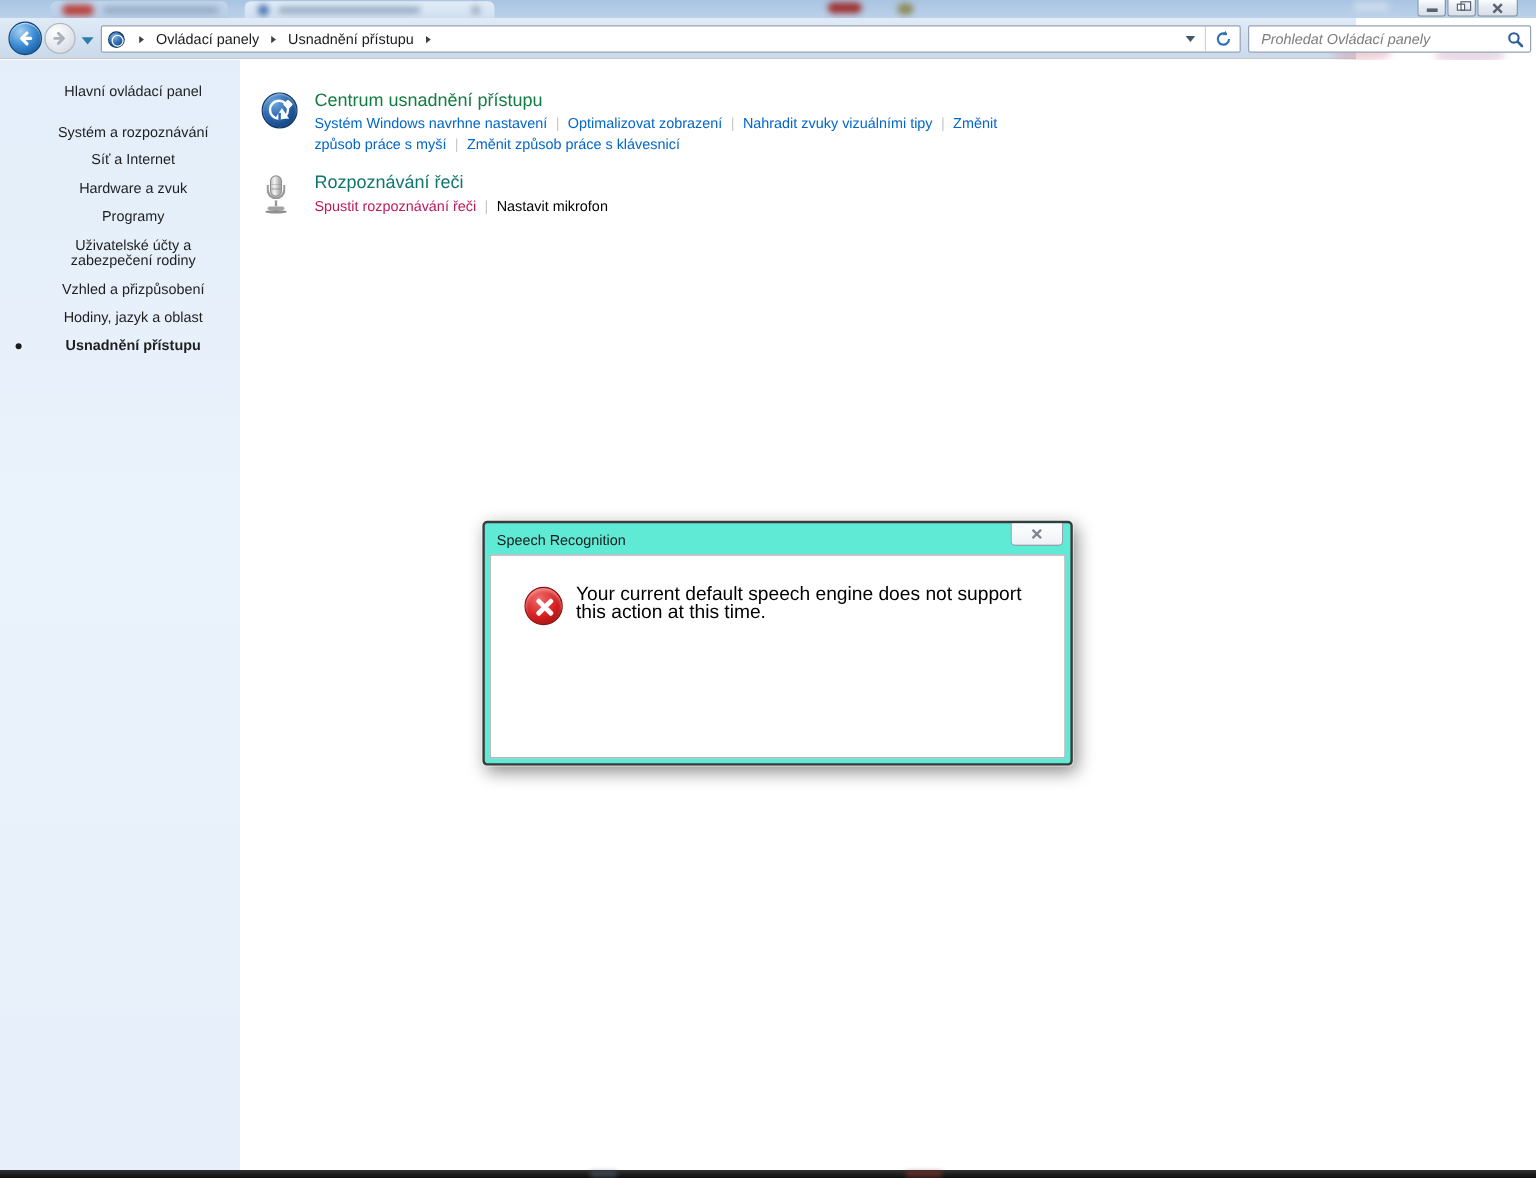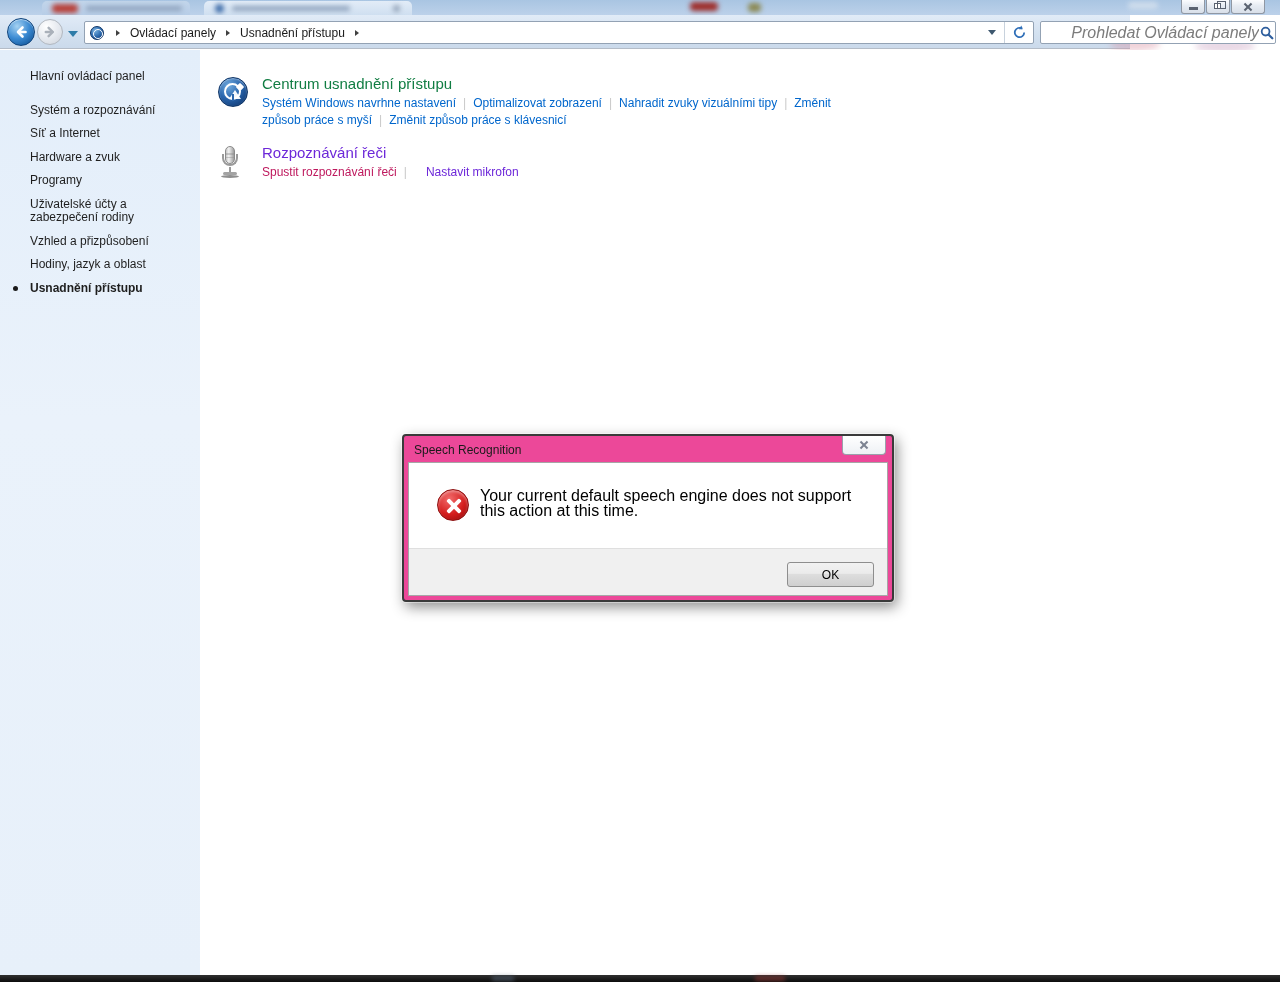--- a/index.html
+++ b/index.html
@@ -61,31 +61,31 @@
   .crumb-item { font-size:12px; color:#1a1a1a; cursor:pointer; padding:3px 2px; }
   .addr-right { margin-left:auto; display:flex; align-items:center; height:100%; }
   .addr-caret { width:0; height:0; border-left:4.5px solid transparent; border-right:4.5px solid transparent;
     border-top:5px solid #3e586f; margin:0 8px; cursor:pointer; }
   .addr-divider { width:1px; height:21px; background:#c8d2dd; }
   .refresh-btn { width:28px; height:21px; display:flex; align-items:center; justify-content:center; cursor:pointer; }
 
   .searchbox { position:absolute; left:1040px; top:6px; width:236px; height:23px; background:#fff;
     border:1px solid #93a2b4; border-radius:2px; display:flex; align-items:center; }
   .searchbox input { flex:1; border:none; outline:none; background:transparent; margin-left:10px;
-    font-family:"Liberation Sans","DejaVu Sans",sans-serif; font-size:16px; font-style:italic; color:#444;text-align:right; }
+    font-family:"Liberation Sans","DejaVu Sans",sans-serif; font-size:12px; font-style:italic; color:#444; }
   .searchbox input::placeholder { color:#7c7c7c; font-style:italic; opacity:1; }
   .search-icon-wrap { width:24px; display:flex; justify-content:center; cursor:pointer; }
 
   
   .content { position:absolute; left:0; top:50px; width:1280px; height:926px; background:#fff; }
   .sidebar { position:absolute; left:0; top:0; width:200px; height:926px;
     background:linear-gradient(180deg,#e3eefa,#eaf2fb 40%, #e7f0fa); }
   .sidebar ul { list-style:none; padding:20px 8px 0 30px; }
   .sidebar li { position:relative; font-size:12px; color:#1e1e1e; line-height:13.5px; margin-bottom:10px;
-    max-width:162px; cursor:pointer; }
+    max-width:162px; cursor:pointer;text-align:center; }
   .sidebar li:first-child { margin-bottom:20px; }
   .sidebar li.active { font-weight:bold; }
   .sidebar li.active .bullet { position:absolute; left:-17px; top:4px; width:5px; height:5px;
     border-radius:50%; background:#1a1a1a; }
 
   .main { position:absolute; left:200px; top:0; width:1168px; height:926px; background:#fff; }
   .section { display:flex; margin-left:18px; }
   .section.first { padding-top:25px; }
   .section.second { margin-top:15px; }
   .section-icon-col { width:44px; flex:0 0 44px; padding-top:2px; }
@@ -112,21 +112,21 @@
     border:1px solid #8b8b8b; overflow:hidden; }
   .mic-cap:before { content:""; position:absolute; left:0; right:0; top:4px; height:8px;
     background:repeating-linear-gradient(#0000 0 2px, #89898966 2px 3.5px); }
   .mic-arc { position:absolute; left:4px; top:8px; width:16px; height:12px;
     border:2px solid #9a9a9a; border-top:none; border-radius:0 0 9px 9px; }
   .mic-stem { position:absolute; left:11px; top:21px; width:2px; height:5px; background:#9a9a9a; }
   .mic-base { position:absolute; left:5px; top:26px; width:14px; height:3px; background:#a3a3a3; border-radius:2px; }
   .mic-foot { position:absolute; left:3px; top:29px; width:18px; height:3px; background:#8f8f8f; border-radius:50%; }
 
   
-  .dialog { position:absolute; left:402px; top:434px; width:492px; height:168px; background:#ec4899;
+  .dialog { position:absolute; left:402px; top:434px; width:492px; height:204px; background:#5eead4;
     border:2px solid #3a3a3a; border-radius:4px;
     box-shadow:0 0 0 1px rgba(255,255,255,.45), 3px 5px 14px rgba(0,0,0,.45); }
   .dlg-titlebar { height:26px; position:relative; }
   .dlg-title { position:absolute; left:10px; top:7px; font-size:12px; color:#1a1a1a; }
   .dlg-close { position:absolute; right:6px; top:0; width:44px; height:19px;
     border:1px solid #9aa0ab; border-top:none; border-radius:0 0 4px 4px;
     background:linear-gradient(#ffffff,#eef1f5); cursor:pointer; }
   .dlg-close .x-glyph:before,.dlg-close .x-glyph:after { background:#7d8392; }
   .dlg-inner { position:absolute; left:4px; right:4px; top:26px; bottom:4px;
     border:1px solid #a6a6a6; background:#fff; }
@@ -266,42 +266,39 @@
         <div class="section-icon-col">
           <div class="mic-icon">
             <div class="mic-arc"></div>
             <div class="mic-cap"></div>
             <div class="mic-stem"></div>
             <div class="mic-base"></div>
             <div class="mic-foot"></div>
           </div>
         </div>
         <div>
-          <h2 class="section-title" style="color: #6d28d9;">Rozpoznávání řeči</h2>
-          <div class="section-links"><span class="task-link" style="color: #be185d;">Spustit rozpoznávání řeči</span><span class="link-sep">|</span><span class="task-link" style="color: #6d28d9; margin-left: 12px;">Nastavit mikrofon</span></div>
+          <h2 class="section-title" style="color: #0f766e;">Rozpoznávání řeči</h2>
+          <div class="section-links"><span class="task-link" style="color: #be185d;">Spustit rozpoznávání řeči</span><span class="link-sep">|</span><span class="task-link" style="color: #000000;">Nastavit mikrofon</span></div>
         </div>
       </div>
     </div>
   </div>
 
   <div class="dialog">
     <div class="dlg-titlebar">
       <span class="dlg-title">Speech Recognition</span>
       <div class="dlg-close">
         <div class="x-glyph"></div>
       </div>
     </div>
     <div class="dlg-inner">
       <div class="dlg-body">
         <div class="error-icon"></div>
         <div class="dlg-message">Your current default speech engine does not support this action at this time.</div>
       </div>
-      <div class="dlg-footer">
-        <button class="ok-button">OK</button>
-      </div>
     </div>
   </div>
 
   <div class="taskbar-strip">
     <div class="tb-blob" style="left:755px; top:1px; width:30px; height:5px; background:#a03a36;"></div>
     <div class="tb-blob" style="left:492px; top:1px; width:22px; height:5px; background:#5a6b7e;"></div>
   </div>
 
 </div>
 

